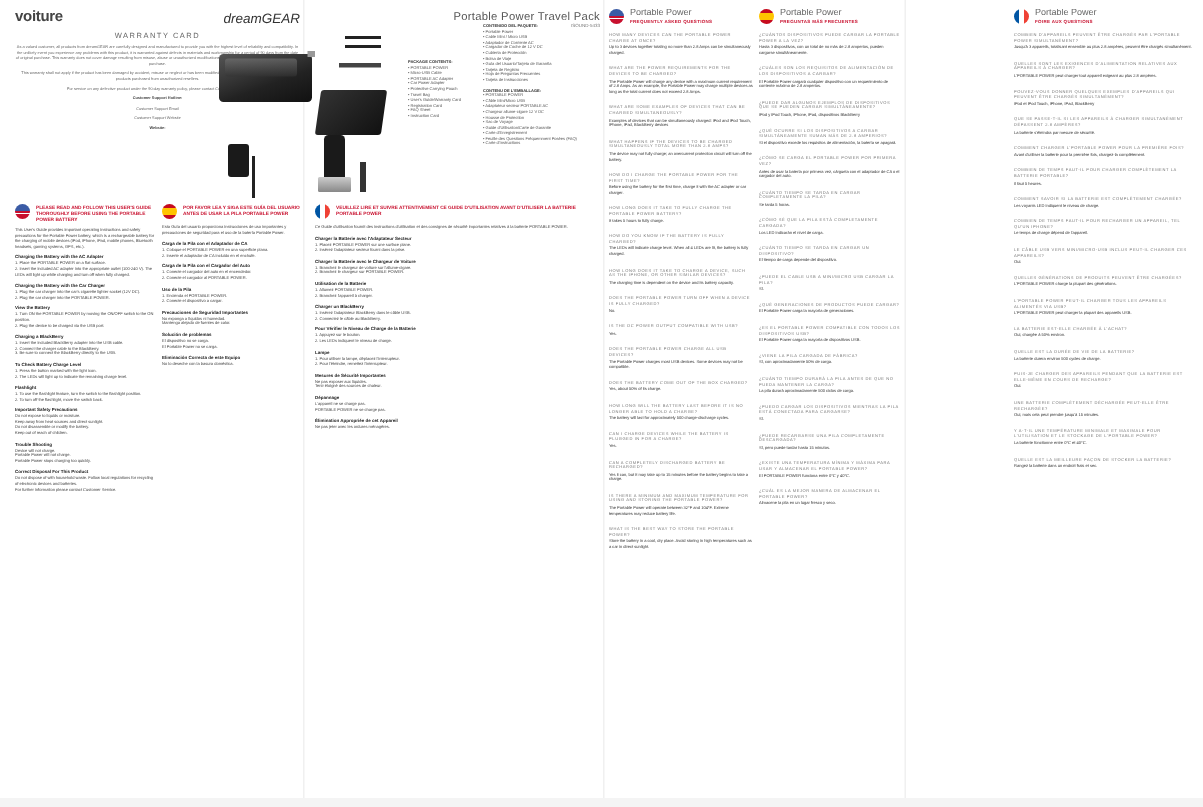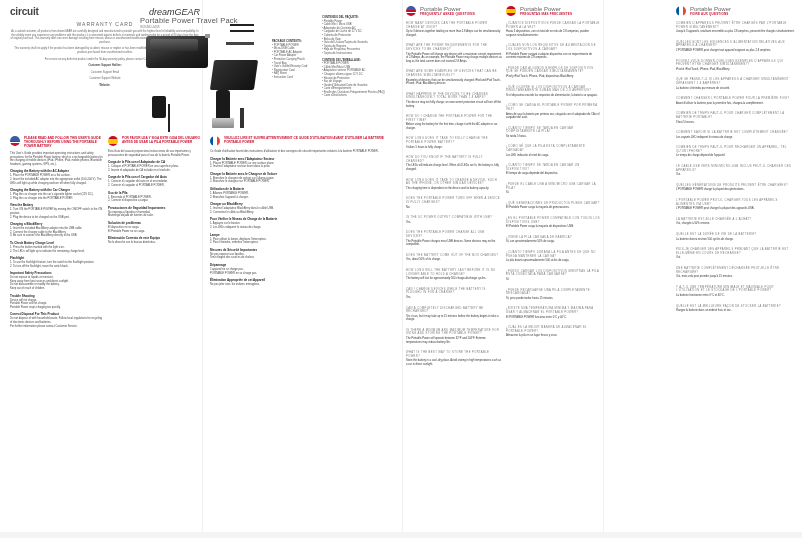--- a/index.html
+++ b/index.html
@@ -4,21 +4,21 @@
 <style>
   * { box-sizing: border-box; margin: 0; padding: 0; }
   html, body { width: 802px; height: 538px; background: #ffffff; overflow: hidden; }
   body { font-family: "Liberation Sans", sans-serif; color: #333; position: relative; }
   .sheet { position: absolute; left: 0; top: 0; width: 802px; height: 532px; background: #fff; }
   .fold-line { position: absolute; top: 0; bottom: 0; width: 1px; background: #f0f0f0; }
   .bottom-strip { position: absolute; left: 0; top: 532px; width: 802px; height: 6px; background: #f4f4f4; }
 
   .panel { position: absolute; overflow: hidden; }
   .p1 { left: 10px; top: 6px; width: 190px; height: 126px; }
-  .p2 { left: 204px; top: 16px; width: 196px; height: 126px; }
+  .p2 { left: 204px; top: 6px; width: 196px; height: 126px; text-align: right; }
 
   .logo-row { display: flex; justify-content: space-between; align-items: center; }
   .logo-isound { font-size: 10px; font-weight: bold; color: #444; letter-spacing: -0.2px; }
   .logo-dg { font-size: 9px; font-weight: normal; font-style: italic; color: #333; }
   .warranty-title { text-align: center; font-size: 5px; letter-spacing: 1px; color: #666; margin: 4px 0 3px; }
   .tiny-p { font-size: 2.6px; line-height: 3.6px; color: #666; margin-bottom: 3px; text-align: center; }
   .tiny-b { font-weight: bold; color: #444; }
 
   .prod-title { font-size: 7.5px; color: #555; letter-spacing: 0.2px; }
   .prod-sub { font-size: 3px; color: #777; margin-bottom: 4px; }
@@ -60,21 +60,21 @@
 </head>
 <body>
 
 <div class="sheet">
   <div class="fold-line" style="left:202px"></div>
   <div class="fold-line" style="left:402px"></div>
   <div class="fold-line" style="left:603px"></div>
 
   <div class="panel p1">
     <div class="logo-row">
-      <span class="logo-isound">circuit</span>
+      <span class="logo-isound">voiture</span>
       <span class="logo-dg">dreamGEAR</span>
     </div>
     <div class="warranty-title">WARRANTY CARD</div>
     <p class="tiny-p">As a valued customer, all products from dreamGEAR are carefully designed and manufactured to provide you with the highest level of reliability and compatibility. In the unlikely event you experience any problems with this product, it is warranted against defects in materials and workmanship for a period of 90 days from the date of original purchase. This warranty does not cover damage resulting from misuse, abuse or unauthorized modifications. Please retain your original receipt as proof of purchase.</p>
     <p class="tiny-p">This warranty shall not apply if the product has been damaged by accident, misuse or neglect or has been modified in any way. The warranty shall not apply to products purchased from unauthorized resellers.</p>
     <p class="tiny-p">For service on any defective product under the 90-day warranty policy, please contact Customer Support.</p>
     <p class="tiny-p tiny-b">Customer Support Hotline:</p>
     <p class="tiny-p">Customer Support Email</p>
     <p class="tiny-p">Customer Support Website</p>
     <p class="tiny-p tiny-b">Website:</p>

